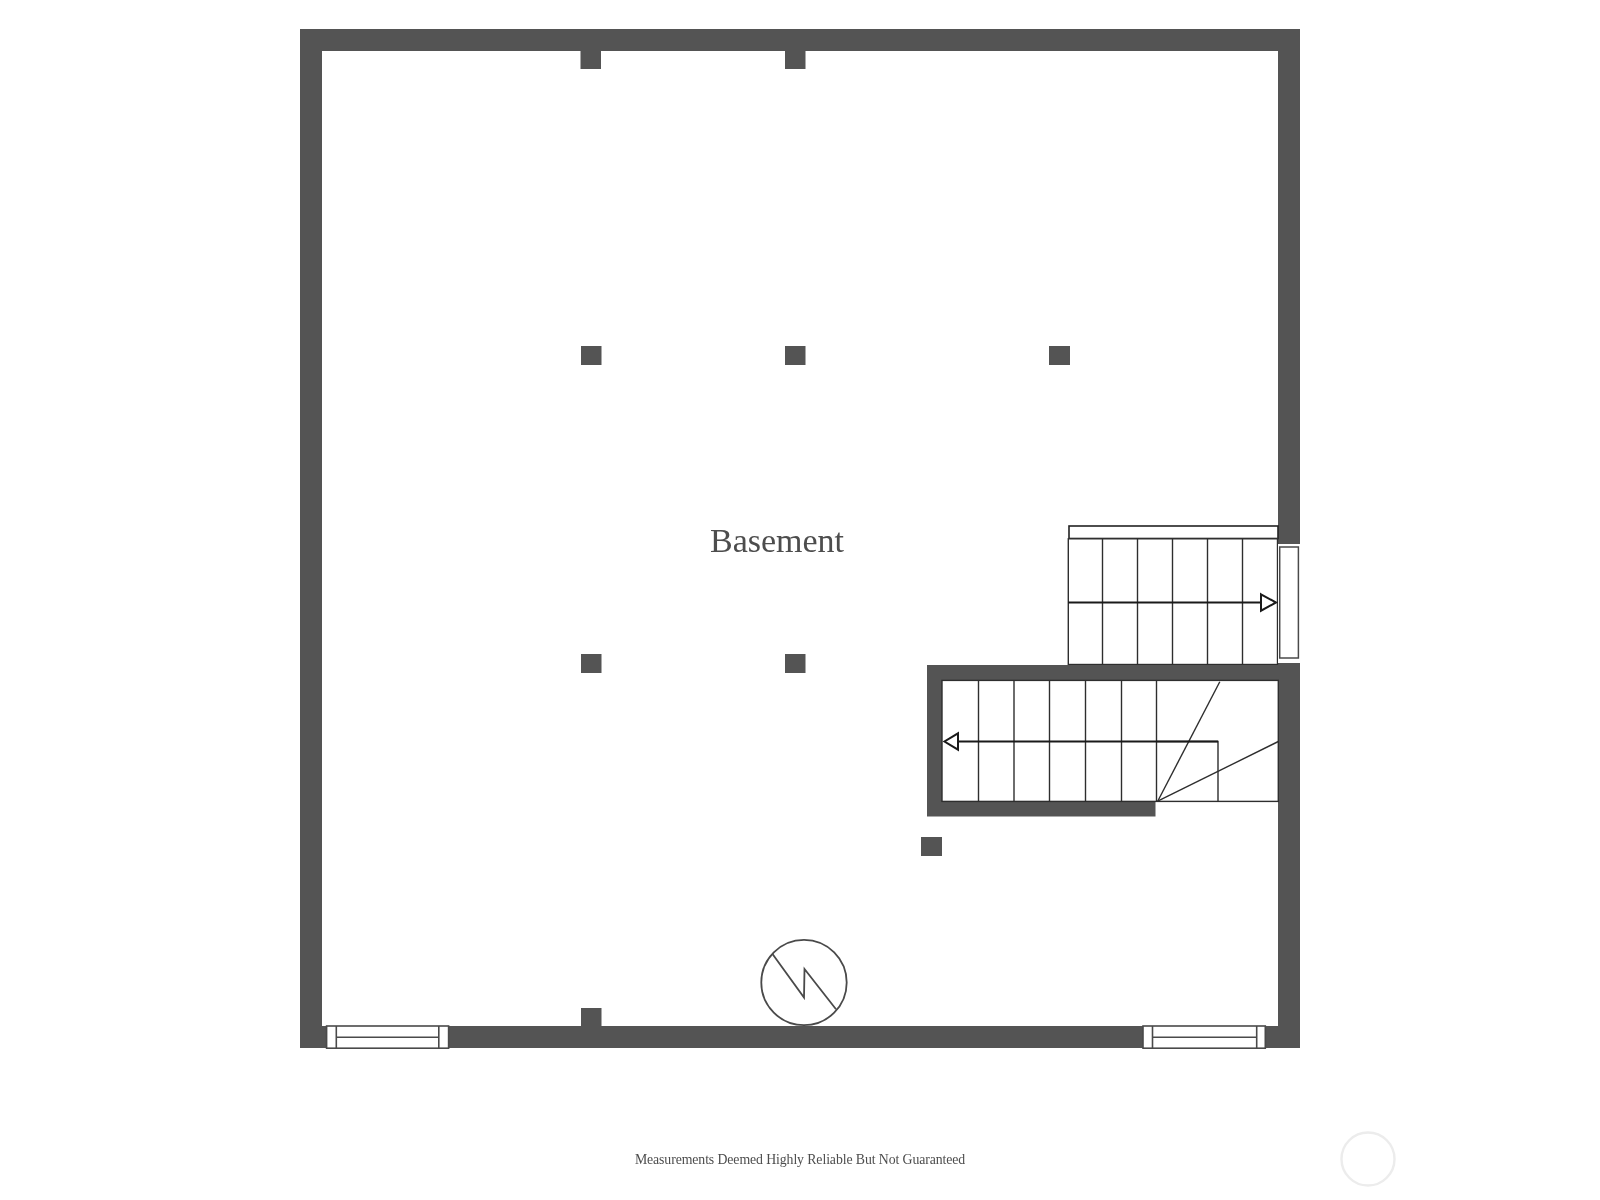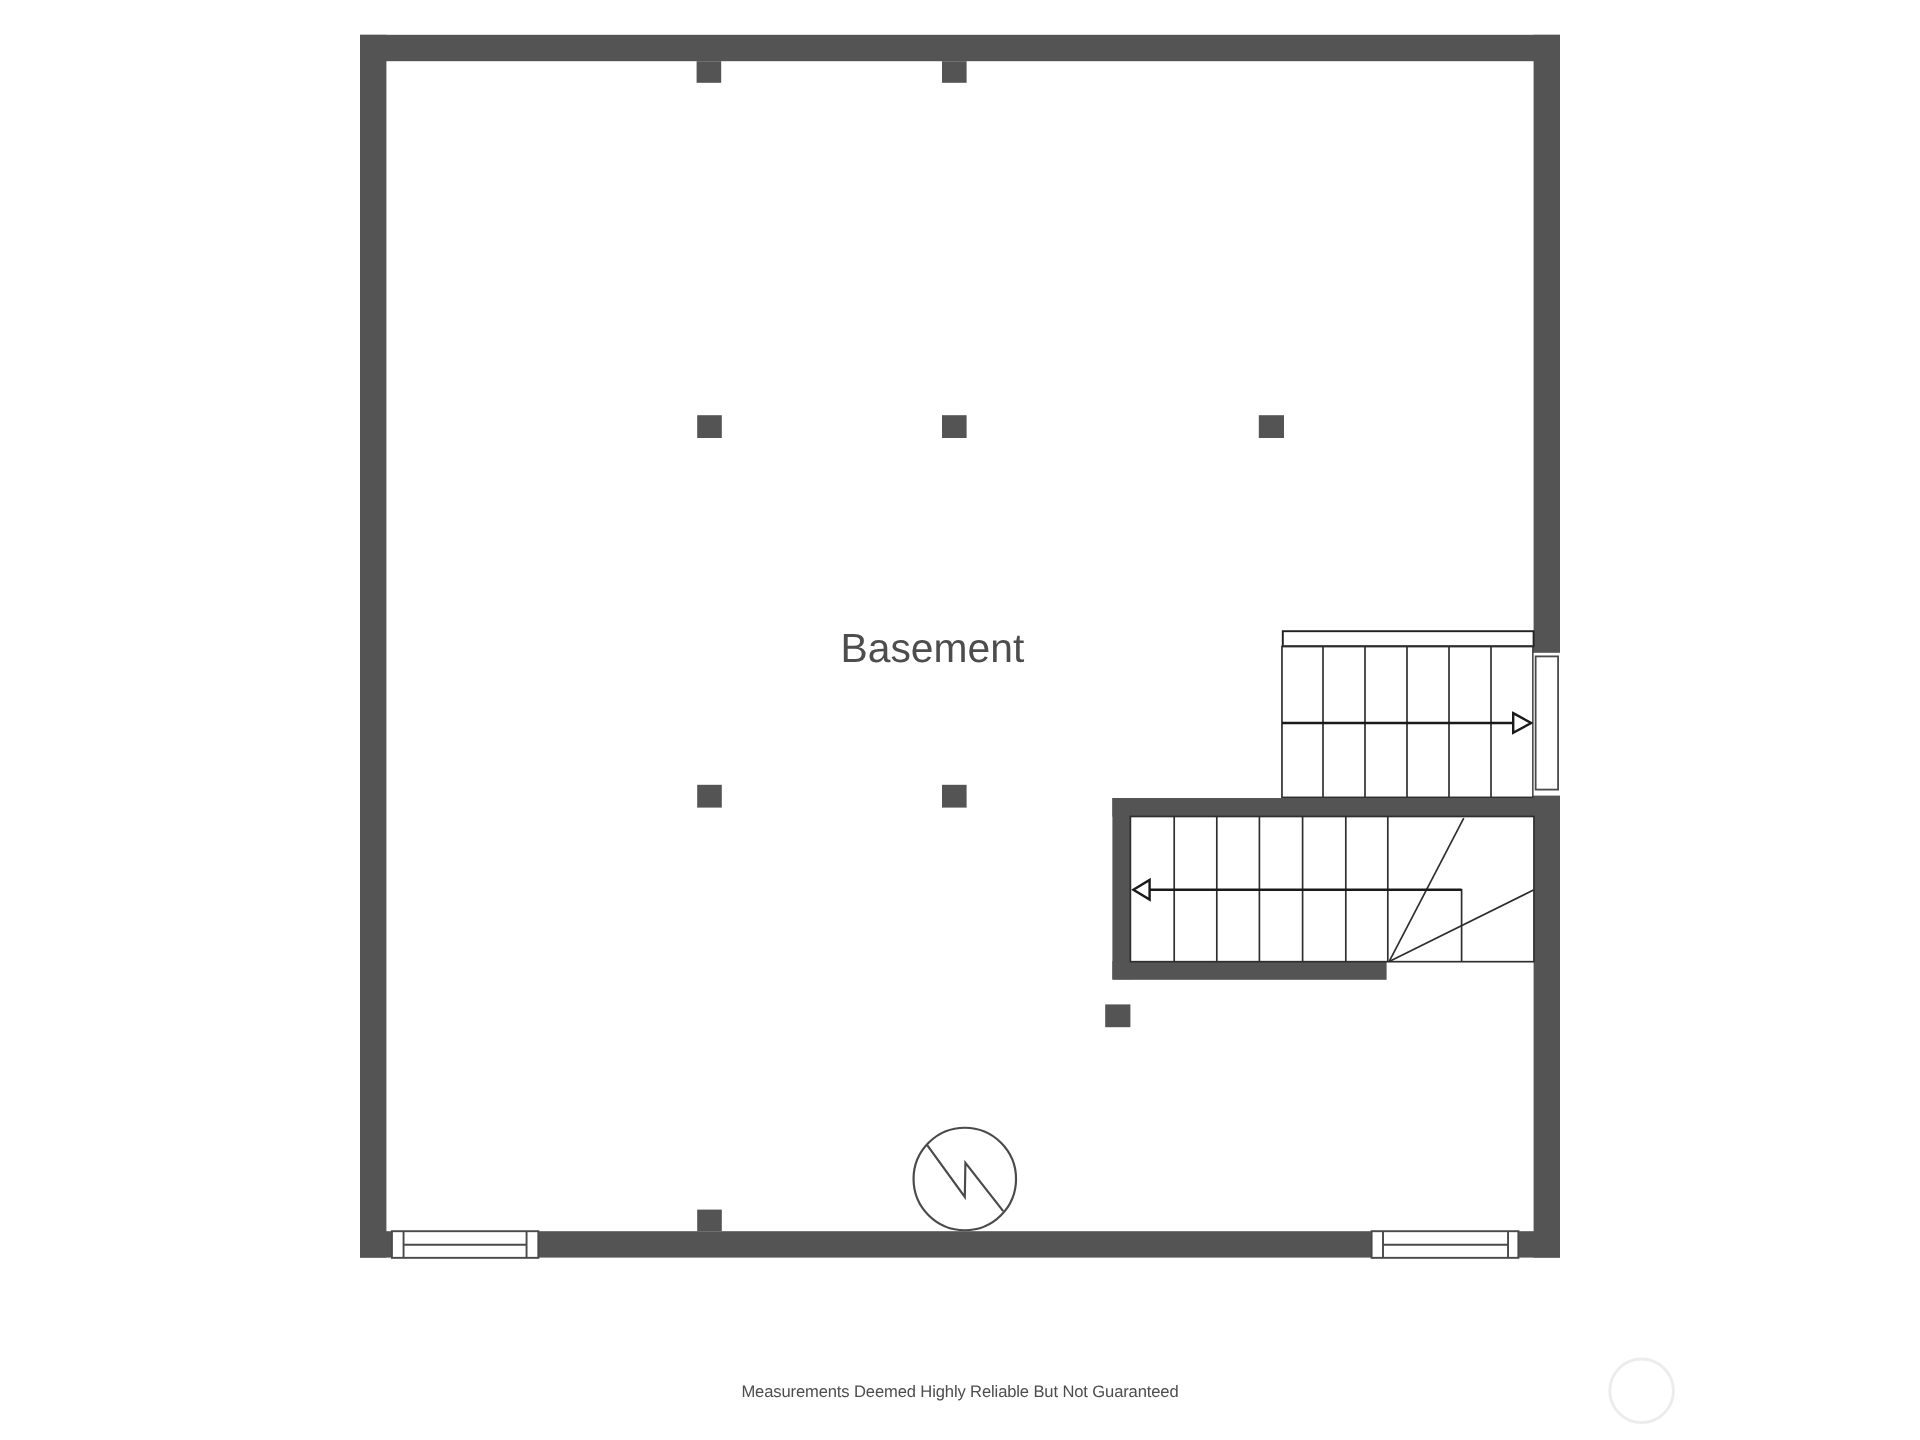--- a/index.html
+++ b/index.html
@@ -1,17 +1,17 @@
 <!DOCTYPE html>
 <html><head>
 <meta charset="utf-8">
 <style>
   html,body{margin:0;padding:0;background:#ffffff;}
   .page{position:relative;width:1600px;height:1200px;background:#ffffff;overflow:hidden;
-        font-family:Liberation Sans, sans-serif;}
+        font-family:Liberation Serif, serif;}
 </style>
 </head>
 <body>
 <div class="page">
 <svg width="1600" height="1200" viewBox="0 0 1600 1200" xmlns="http://www.w3.org/2000/svg">
 
   <rect x="0" y="0" width="1600" height="1200" fill="#ffffff"></rect>
 
   <rect x="300" y="29" width="1000" height="22" fill="#545454"></rect>
 

